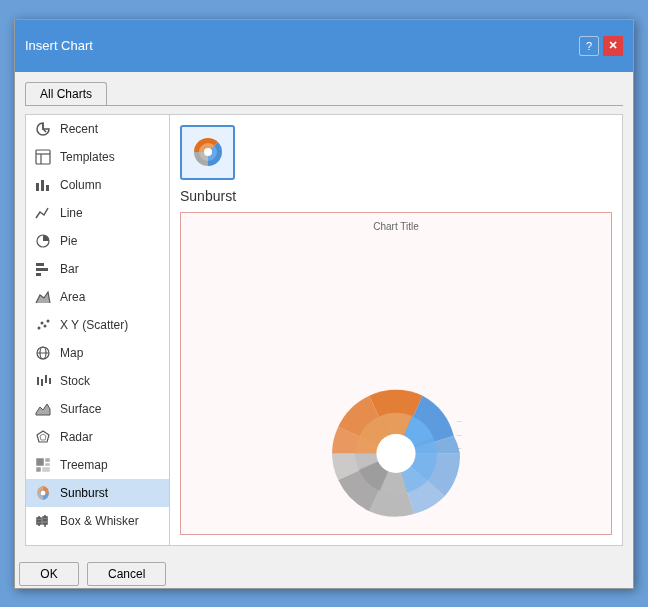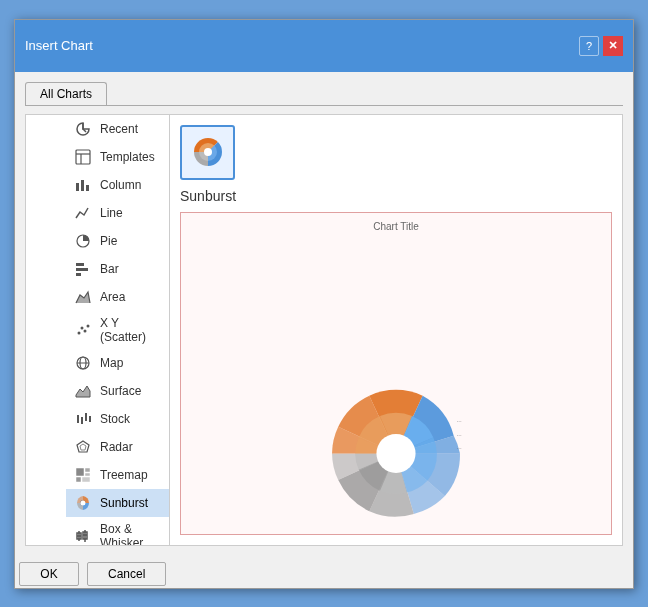--- a/index.html
+++ b/index.html
@@ -101,21 +101,20 @@
     }
     .sidebar-item {
       display: flex;
       align-items: center;
       padding: 5px 8px;
       cursor: pointer;
       gap: 8px;
       font-size: 12px;
       color: #333;
       min-height: 28px;
-      margin-left: 40px;
     }
     .sidebar-item.selected {
       background: #cce0f5;
       color: #000;
     }
     .sidebar-icon {
       width: 18px;
       height: 18px;
       flex-shrink: 0;
       display: flex;
@@ -312,36 +311,36 @@
                 <ellipse cx="8" cy="8" rx="3" ry="6" fill="none" stroke="#555" stroke-width="1.2"></ellipse>
                 <line x1="2" y1="8" x2="14" y2="8" stroke="#555" stroke-width="1"></line>
               </svg>
           </span>
           <span>Map</span>
         </div>
 
         <div class="sidebar-item">
           <span class="sidebar-icon">
             <svg width="16" height="16" viewBox="0 0 16 16">
-                <path d="M1 12 L5 6 L8 9 L12 3 L15 8 L15 14 L1 14 Z" fill="#aaa" stroke="#555" stroke-width="1"></path>
-              </svg>
-          </span>
-          <span>Surface</span>
-        </div>
-
-        <div class="sidebar-item">
-          <span class="sidebar-icon">
-            <svg width="16" height="16" viewBox="0 0 16 16">
                 <line x1="3" y1="4" x2="3" y2="12" stroke="#555" stroke-width="2"></line>
                 <line x1="7" y1="6" x2="7" y2="13" stroke="#555" stroke-width="2"></line>
                 <line x1="11" y1="2" x2="11" y2="10" stroke="#555" stroke-width="2"></line>
                 <line x1="15" y1="5" x2="15" y2="11" stroke="#555" stroke-width="2"></line>
               </svg>
           </span>
           <span>Stock</span>
+        </div>
+
+        <div class="sidebar-item">
+          <span class="sidebar-icon">
+            <svg width="16" height="16" viewBox="0 0 16 16">
+                <path d="M1 12 L5 6 L8 9 L12 3 L15 8 L15 14 L1 14 Z" fill="#aaa" stroke="#555" stroke-width="1"></path>
+              </svg>
+          </span>
+          <span>Surface</span>
         </div>
 
         <div class="sidebar-item">
           <span class="sidebar-icon">
             <svg width="16" height="16" viewBox="0 0 16 16">
                 <polygon points="8,2 14,6 12,13 4,13 2,6" fill="none" stroke="#555" stroke-width="1.2"></polygon>
                 <polygon points="8,5 11,7 10,11 6,11 5,7" fill="none" stroke="#888" stroke-width="1"></polygon>
               </svg>
           </span>
           <span>Radar</span>

